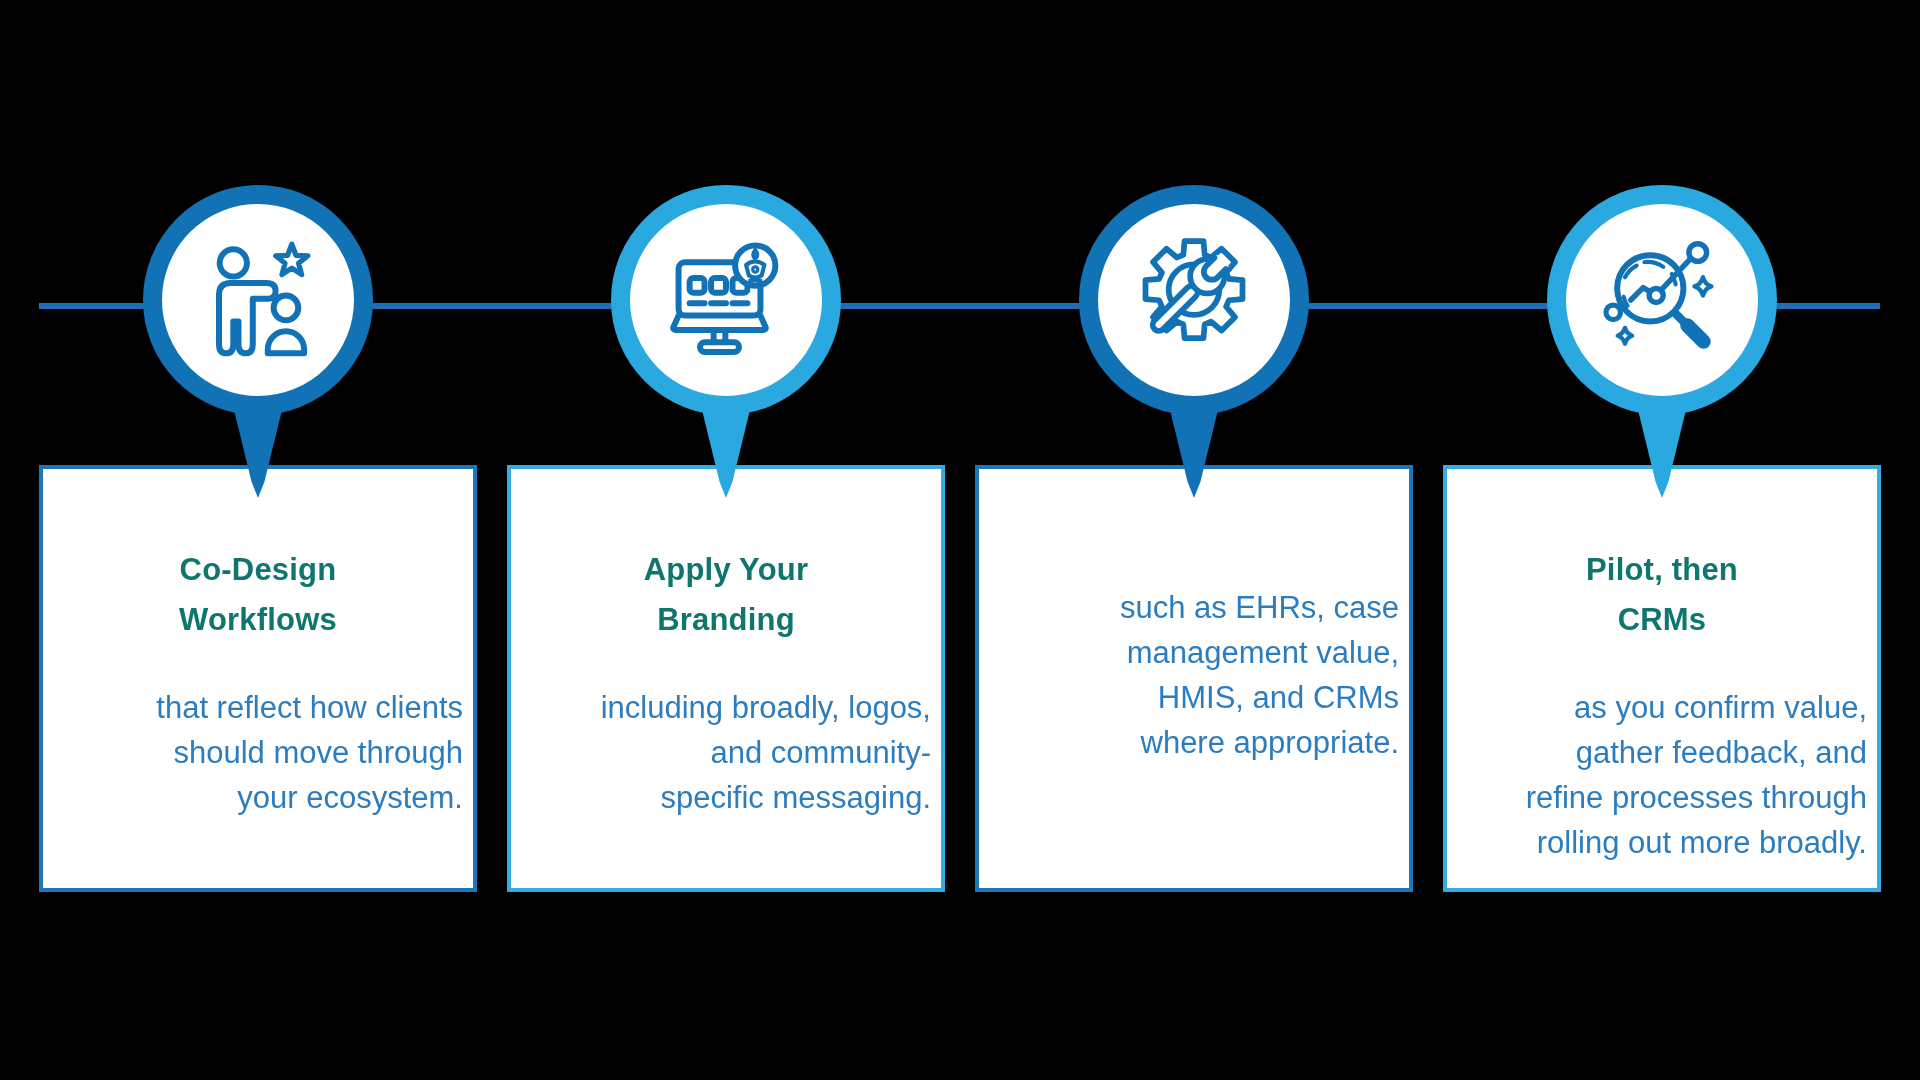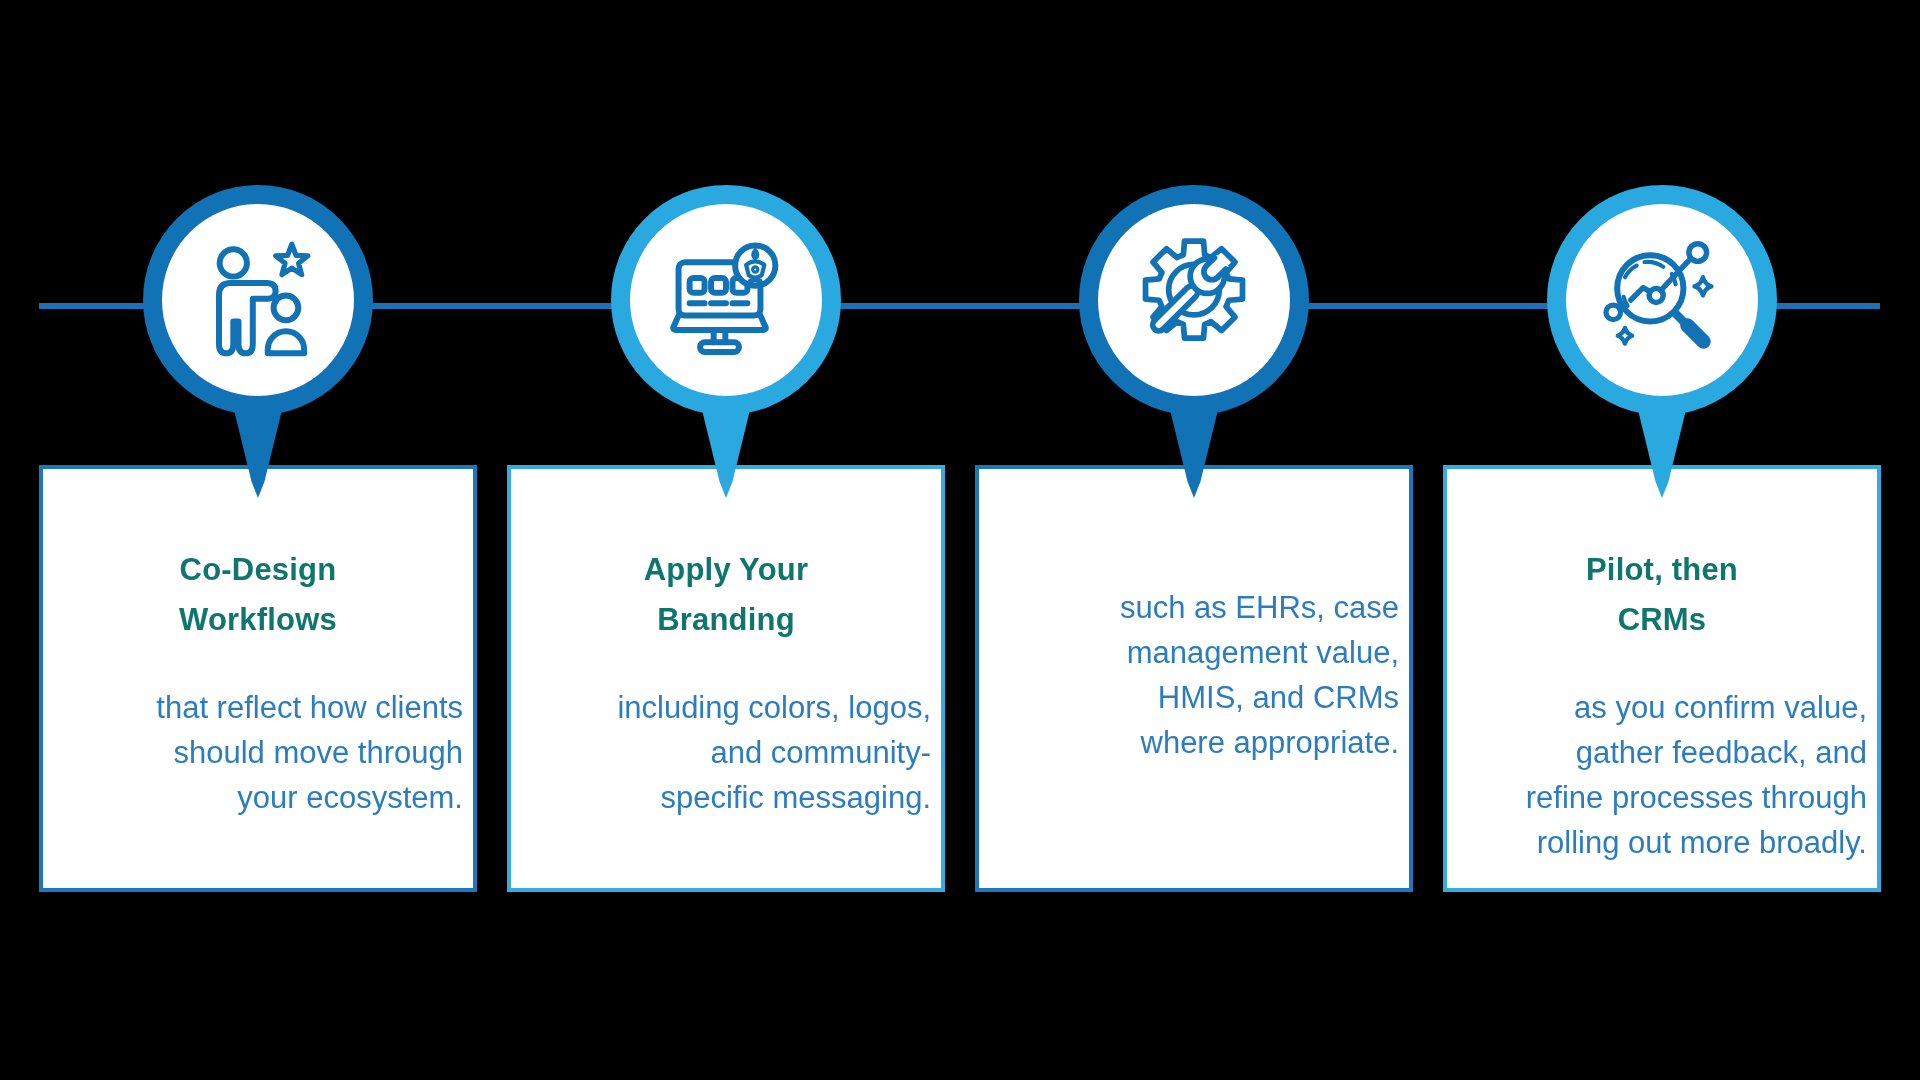--- a/index.html
+++ b/index.html
@@ -142,21 +142,21 @@
           <circle cx="72.5" cy="23.5" r="15.5" fill="#ffffff"></circle>
           <path stroke-width="3" d="M72.5 11.5 Q75.8 15.8 72.5 18 Q69.2 15.8 72.5 11.5 Z"></path>
           <path stroke-width="3.2" d="M65.5 23 Q72.5 17.5 79.5 23 L77.5 31 Q72.5 34.5 67.5 31 Z"></path>
           <circle stroke-width="2.5" cx="72.5" cy="26.5" r="2"></circle>
           <path stroke-width="3" d="M68.5 35 H76.5 L75 38.5 H70 Z"></path>
         </svg>
       </div>
       <div class="card">
         <h2 class="title">Apply Your
 Branding</h2>
-        <p class="body">including colors, logos,
+        <p class="body">including broadly, logos,
 and community-
 specific messaging.</p>
       </div>
     </div>
 
     <div class="column accent-dark">
       <div class="tail"></div>
       <div class="ring">
         <svg class="icon" viewBox="0 0 100 100" fill="none" stroke="#1272b6" stroke-width="4.4" stroke-linecap="round" stroke-linejoin="round">
           <polygon fill="#ffffff" points="76.8,33.8 87.3,34.7 87.3,49.3 76.8,50.2 74.7,55.1 81.5,63.2 71.2,73.5 63.1,66.7 58.2,68.8 57.3,79.3 42.7,79.3 41.8,68.8 36.9,66.7 28.8,73.5 18.5,63.2 25.3,55.1 23.2,50.2 12.7,49.3 12.7,34.7 23.2,33.8 25.3,28.9 18.5,20.8 28.8,10.5 36.9,17.3 41.8,15.2 42.7,4.7 57.3,4.7 58.2,15.2 63.1,17.3 71.2,10.5 81.5,20.8 74.7,28.9"></polygon>

